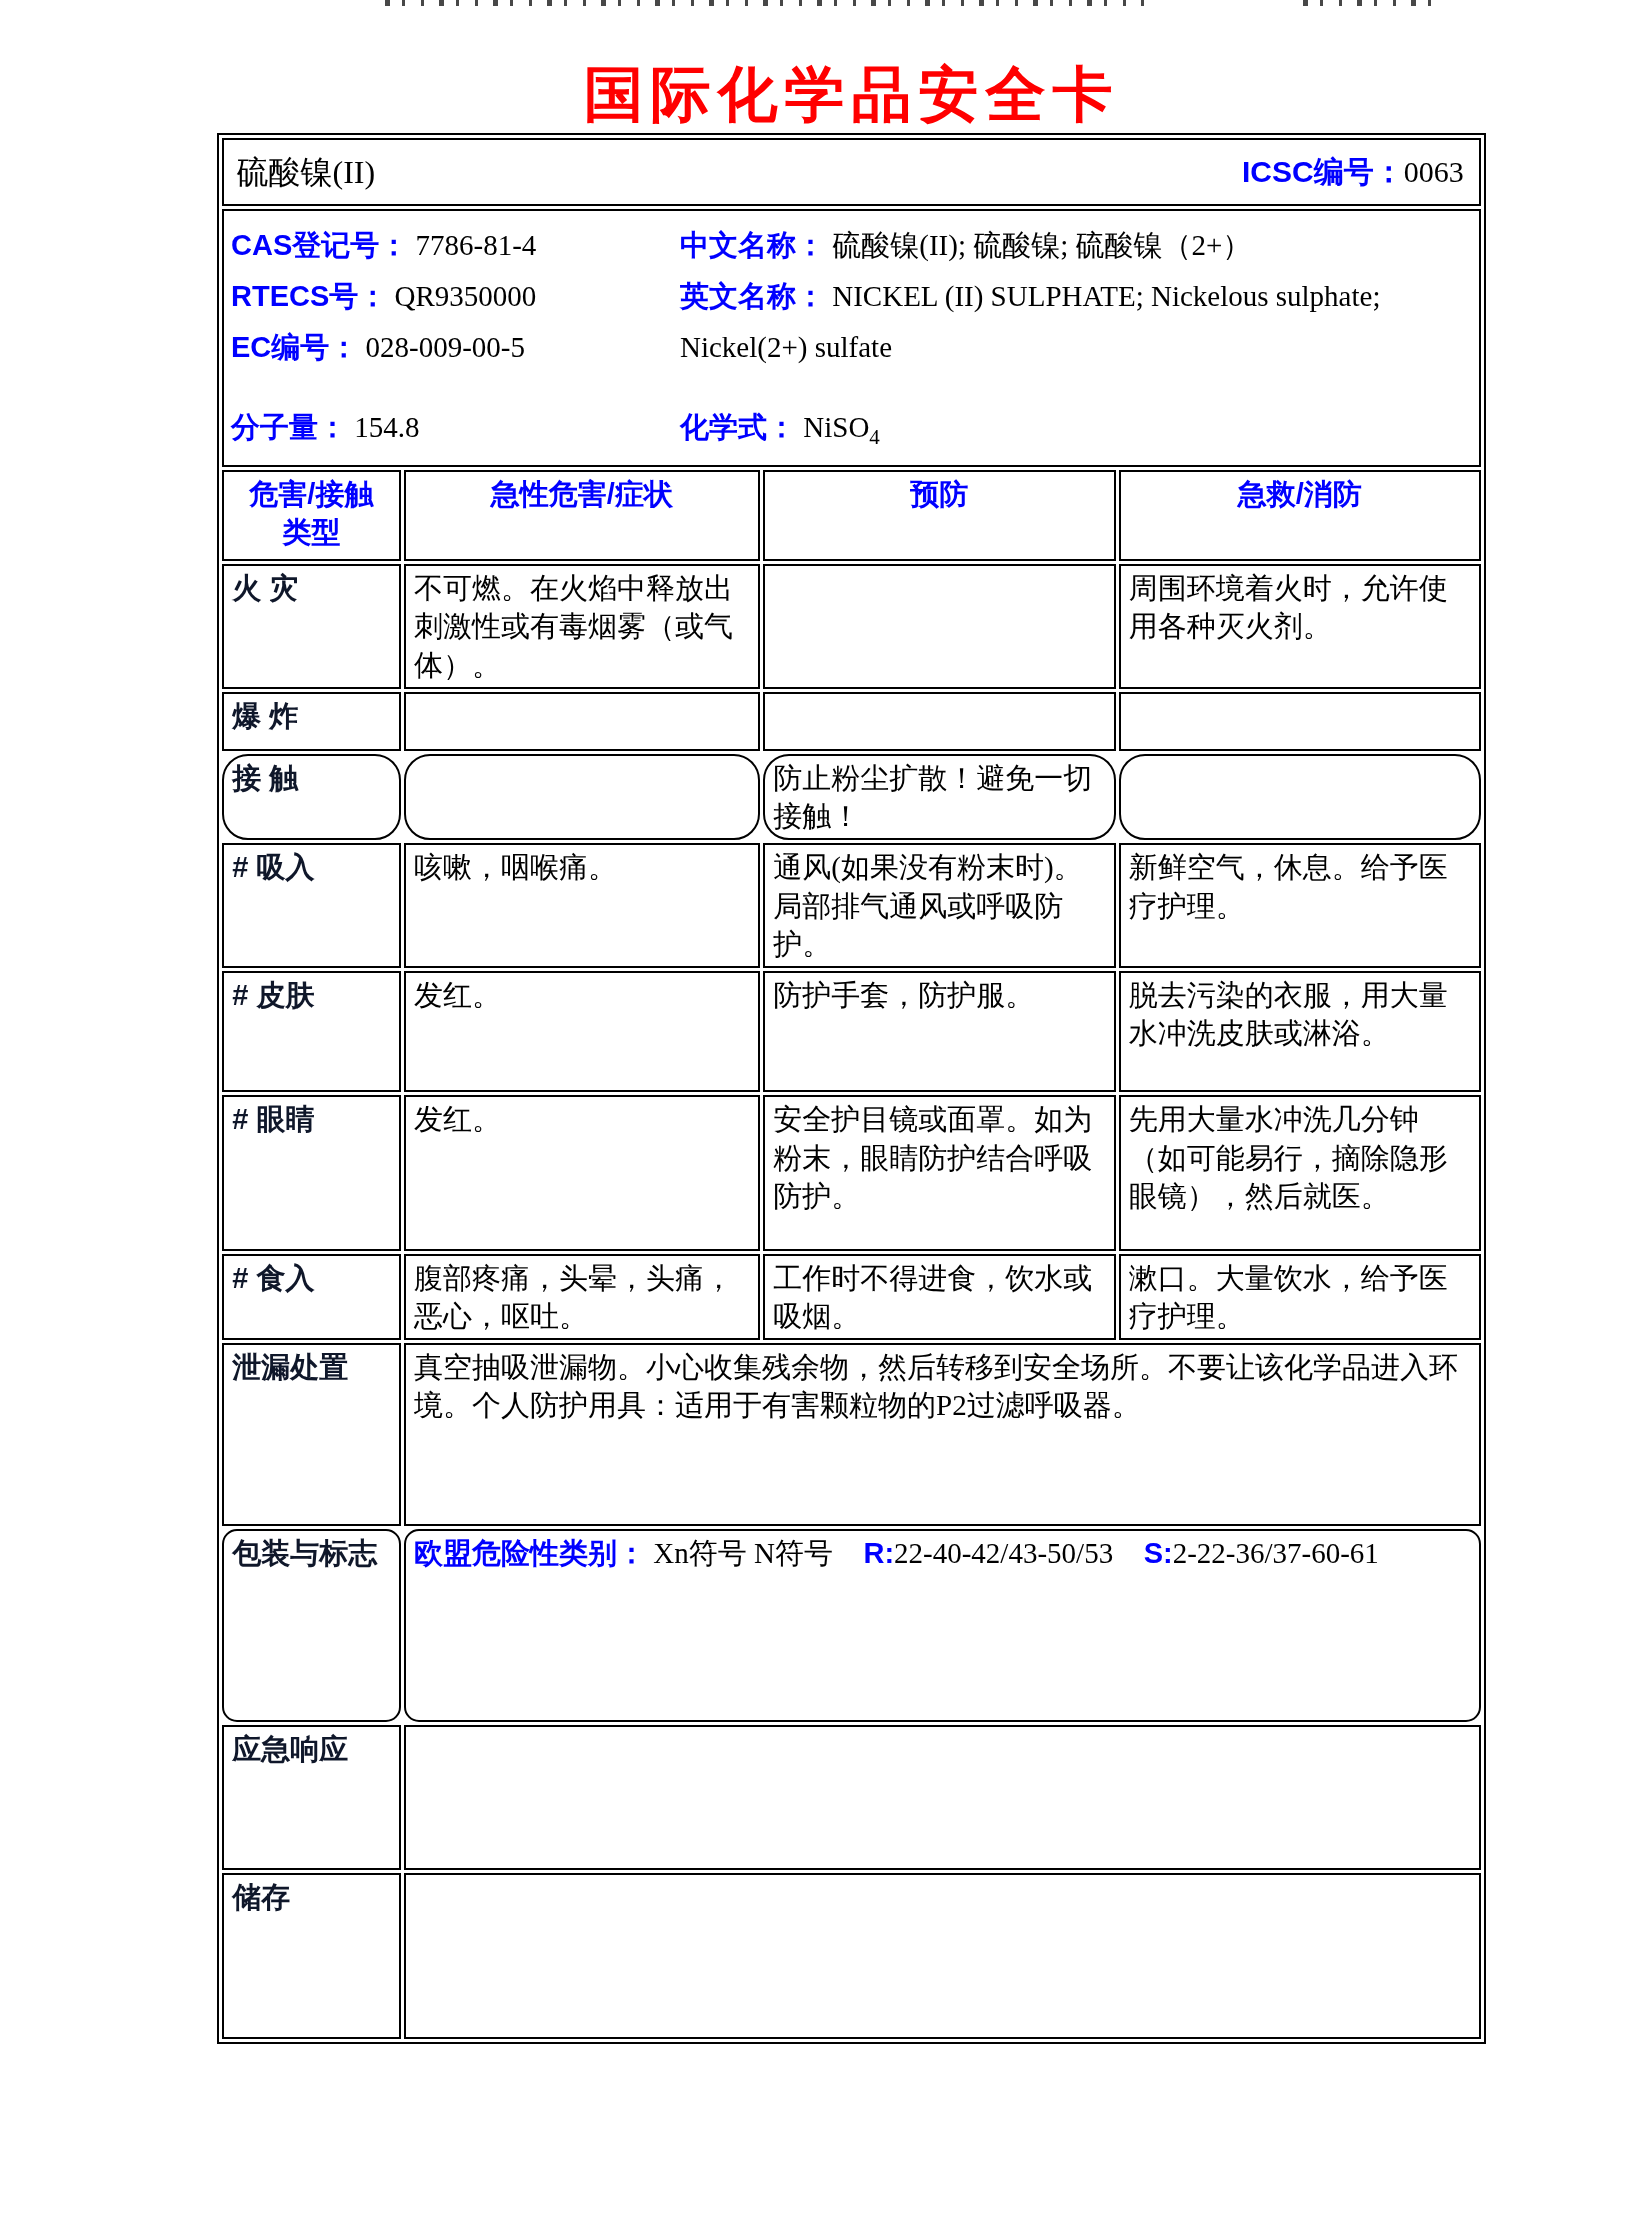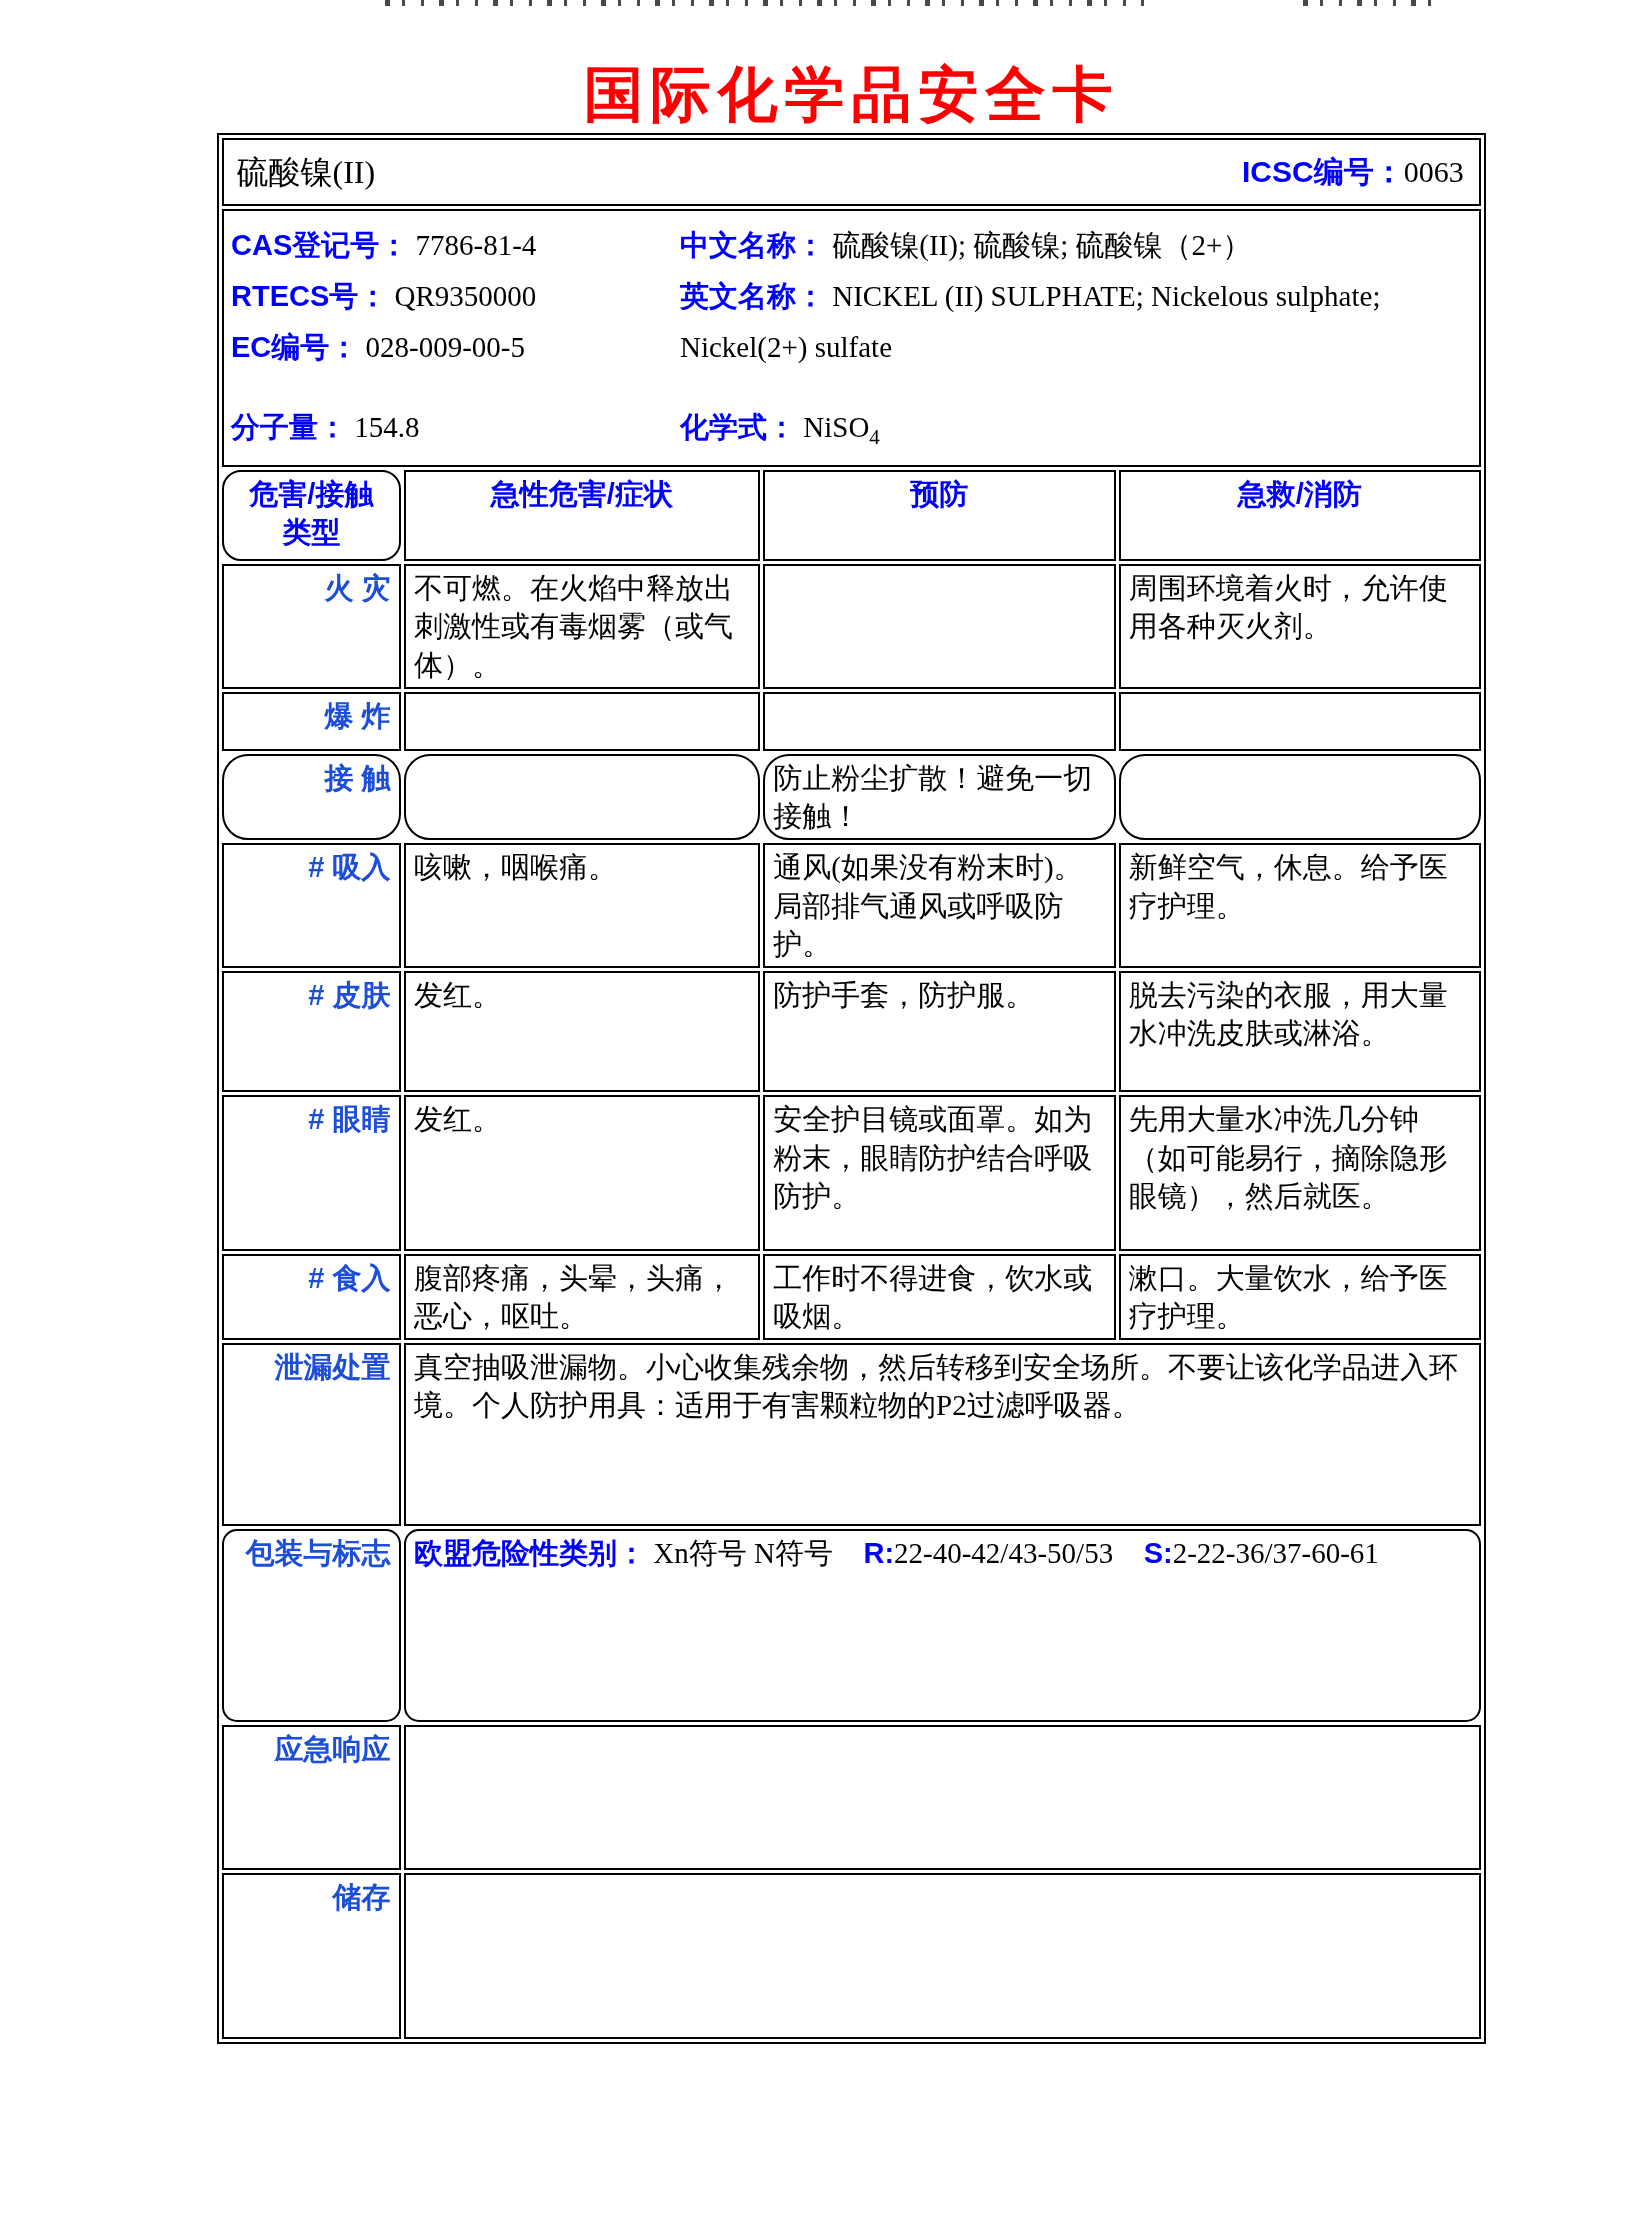--- a/index.html
+++ b/index.html
@@ -72,37 +72,37 @@
   
   .blab{
     color:#0000ff;
     font-weight:bold;
     font-family:"Liberation Sans", sans-serif;
   }
   .val{color:#000000;}
 
   
   td.lab{
-    color:#1d4ed8;
-    font-weight:bold;
-    text-align:right;
+    color:#0f172a;
+    font-weight:bold;
+    text-align:left;
     vertical-align:middle;
     font-size:30.5px;
     font-family:"Liberation Sans", sans-serif;
   }
   
   td.head{
     color:#0000ff;
     font-weight:bold;
     text-align:center;
     vertical-align:middle;
     font-size:32px;
     font-family:"Liberation Sans", sans-serif;
   }
-  .prewrap{white-space:pre-line;border-radius:19px;}
+  .prewrap{white-space:pre-line;}
 
   
   .r-name td{height:58px;}
   .r-id   td{height:201px;}
   .r-head td{height:82px;}
   .r-fire td{height:111px;}
   .r-expl td{height:50px;}
   .r-cont td{height:67px;border-radius:26px;}
   .r-inh  td{height:112px;}
   .r-skin td{height:112px;}

